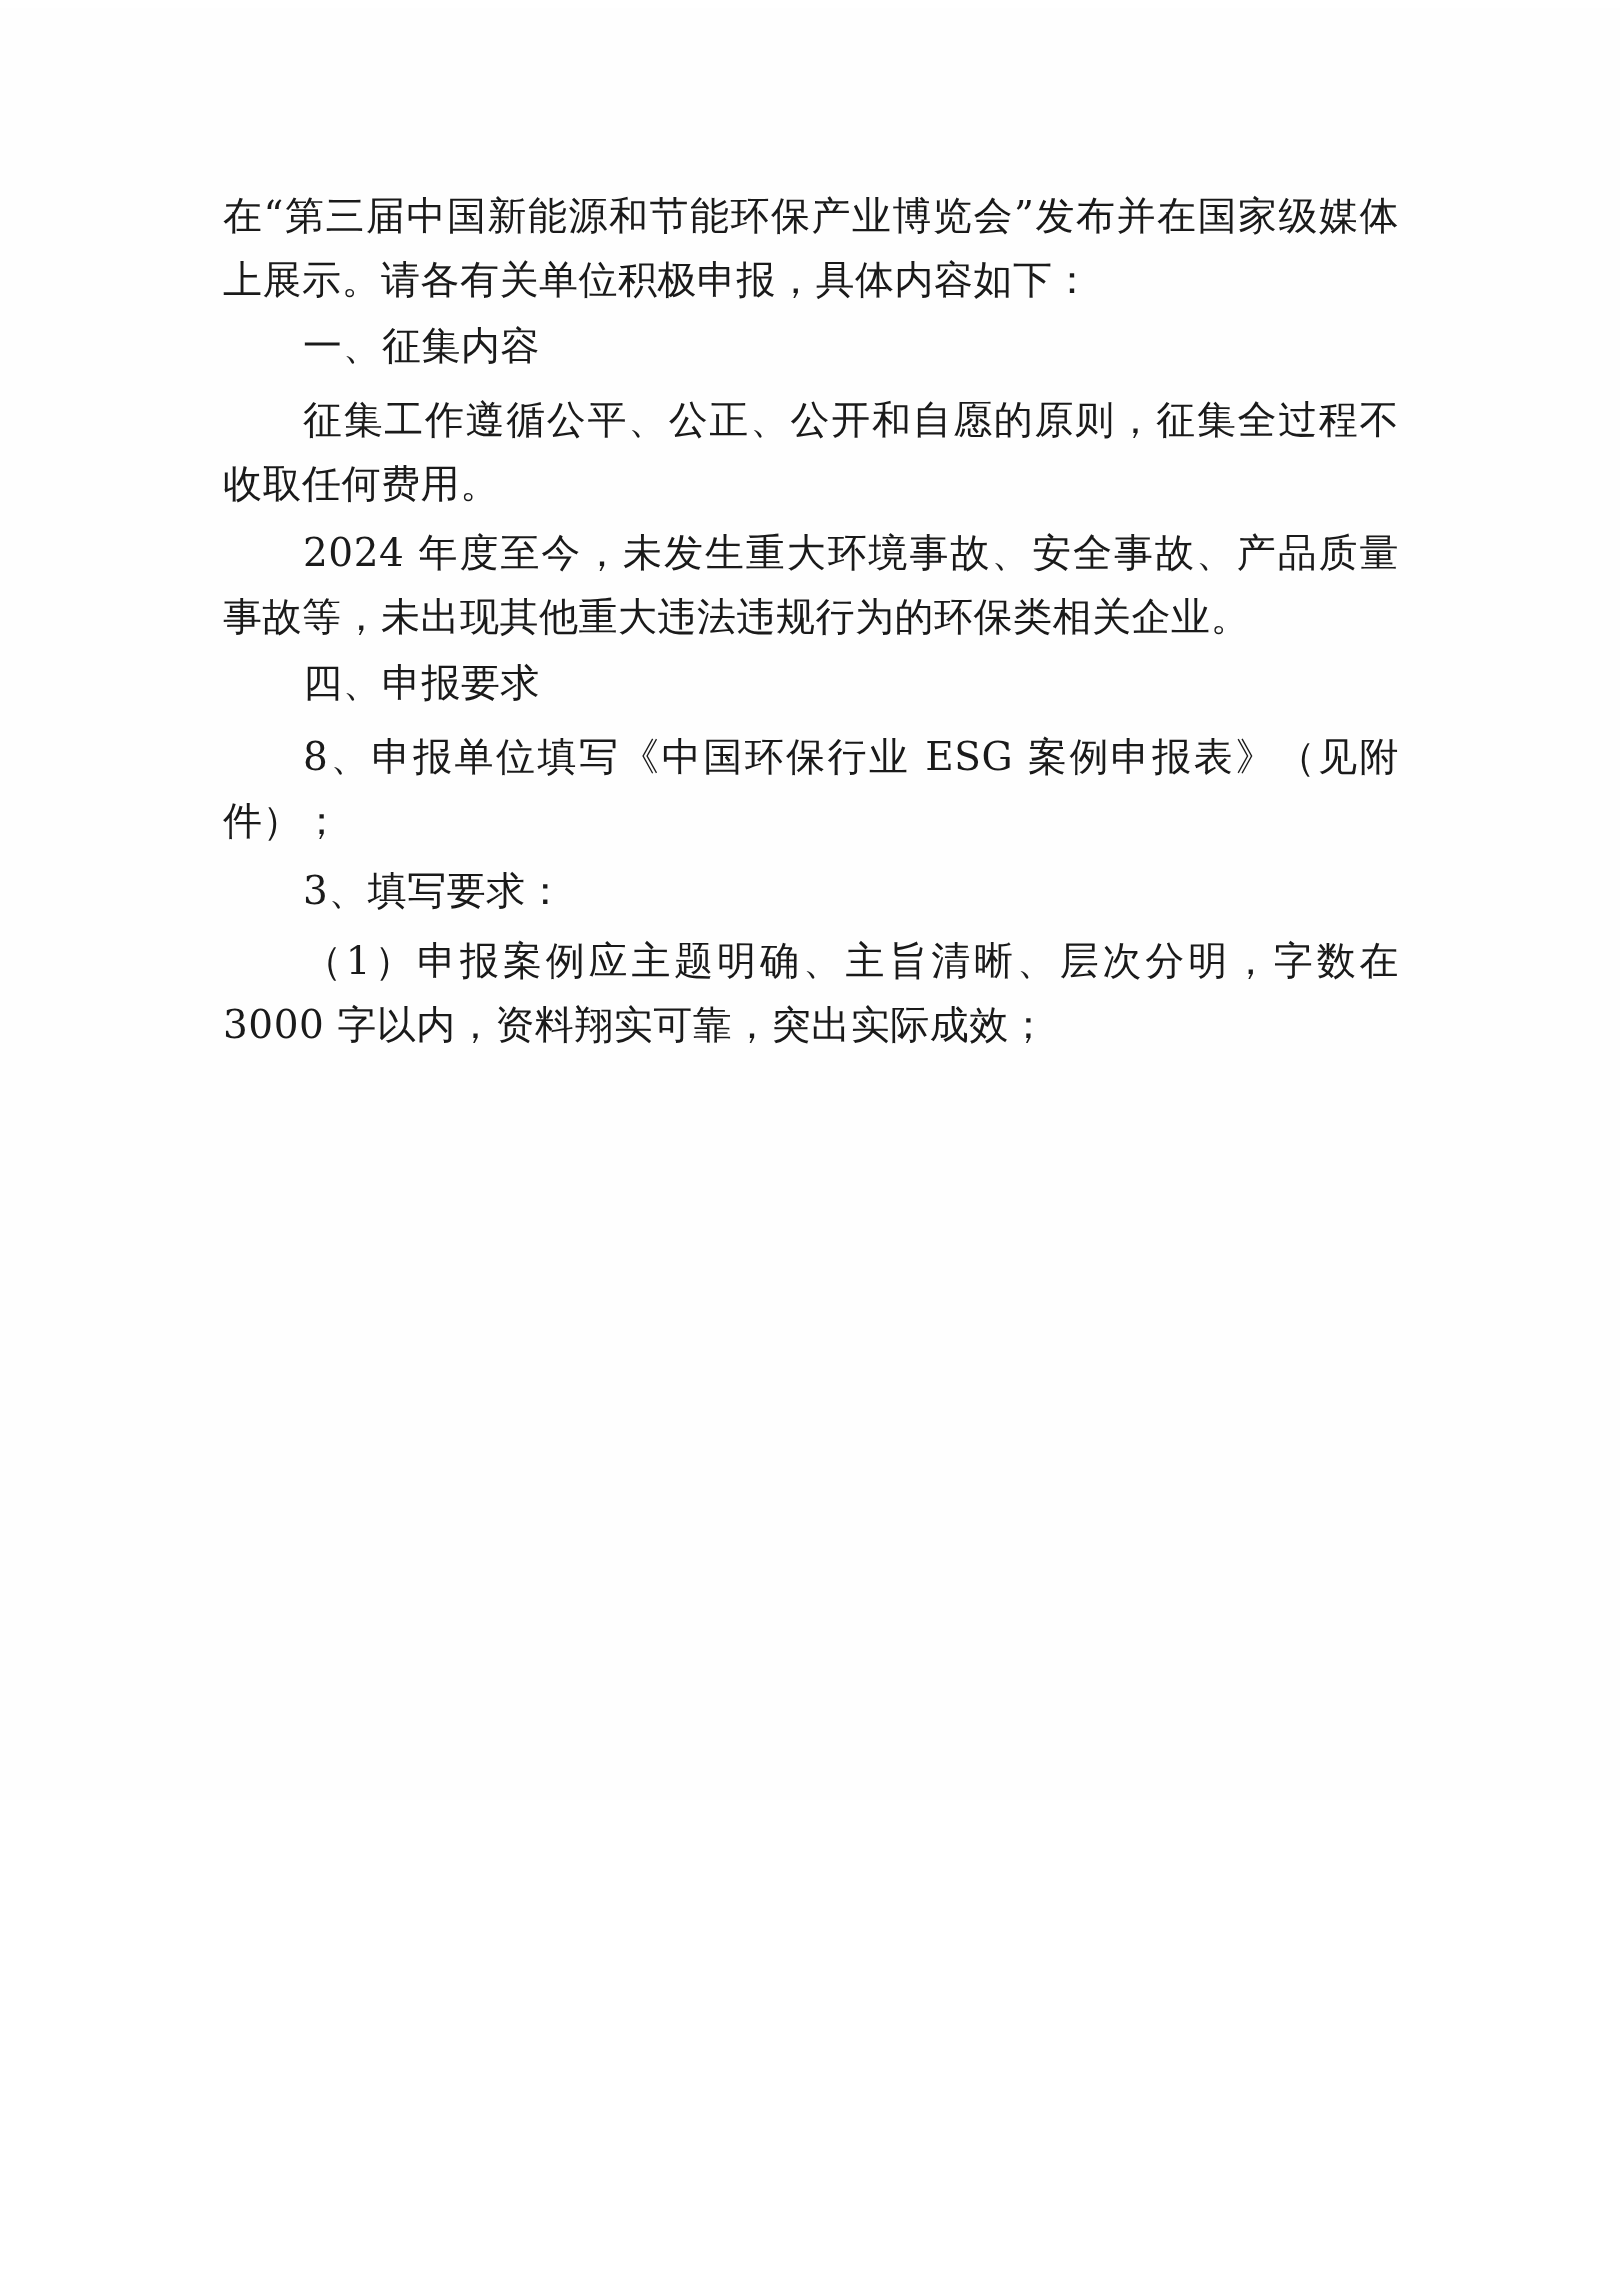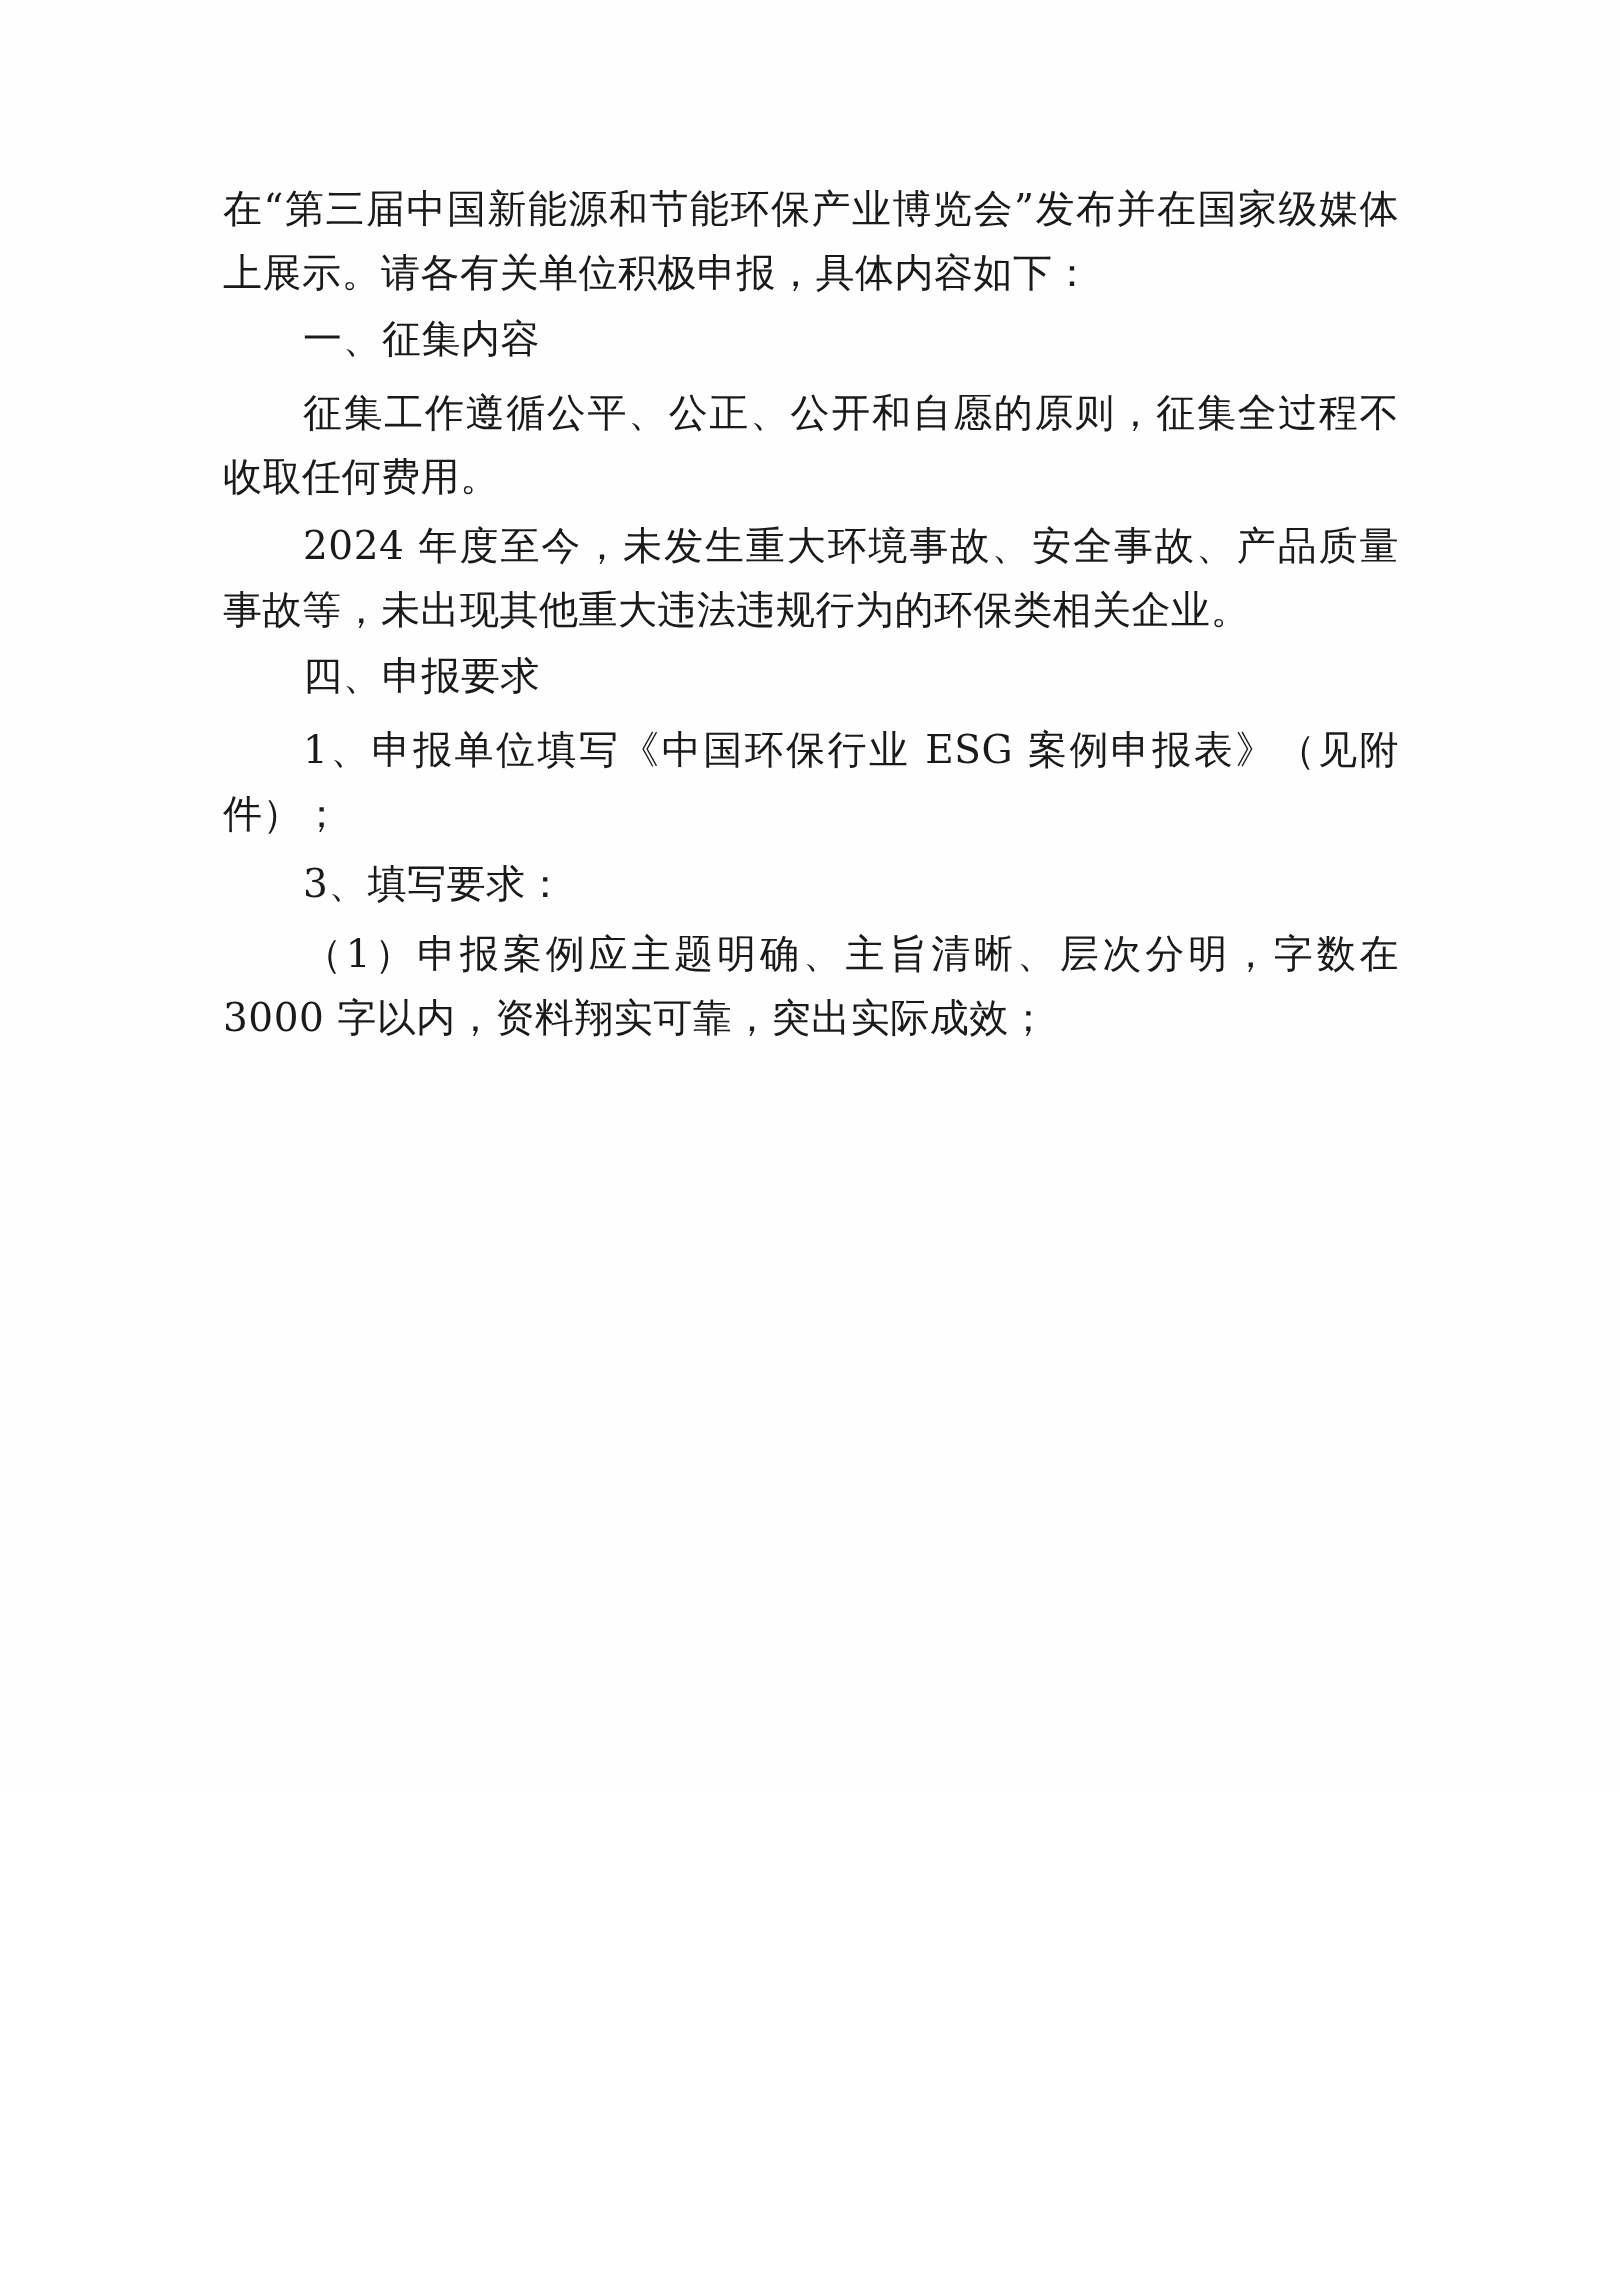--- a/index.html
+++ b/index.html
@@ -4,21 +4,21 @@
 <style>
   html, body {
     margin: 0;
     padding: 0;
     background: #ffffff;
   }
   .page {
     position: relative;
     width: 1620px;
     height: 1792px;
-    margin: 1px auto;
+    margin: 8px auto;
     background: #fefefe;
     overflow: hidden;
     font-family: "DejaVu Serif", "Liberation Serif", serif;
     color: #111111;
   }
   .content {
     position: absolute;
     left: 223px;
     top: 176px;
     width: 1176px;
@@ -54,19 +54,19 @@
 </head>
 <body>
 
 <div class="page">
   <div class="content">
     <p class="block">在“第三届中国新能源和节能环保产业博览会”发布并在国家级媒体上展示。请各有关单位积极申报，具体内容如下：</p>
     <p class="heading">一、征集内容</p>
     <p class="indent">征集工作遵循公平、公正、公开和自愿的原则，征集全过程不收取任何费用。</p>
     <p class="indent">2024 年度至今，未发生重大环境事故、安全事故、产品质量事故等，未出现其他重大违法违规行为的环保类相关企业。</p>
     <p class="heading">四、申报要求</p>
-    <p class="indent">1、申报单位填写《中国环保行业 ESG 案例申报表》（见附件）；</p>
+    <p class="indent">8、申报单位填写《中国环保行业 ESG 案例申报表》（见附件）；</p>
     <p class="indent">3、填写要求：</p>
     <p class="indent">（1）申报案例应主题明确、主旨清晰、层次分明，字数在 3000 字以内，资料翔实可靠，突出实际成效；</p>
   </div>
   <div class="footer">— 2 —</div>
 </div>
 
 
 </body></html>

